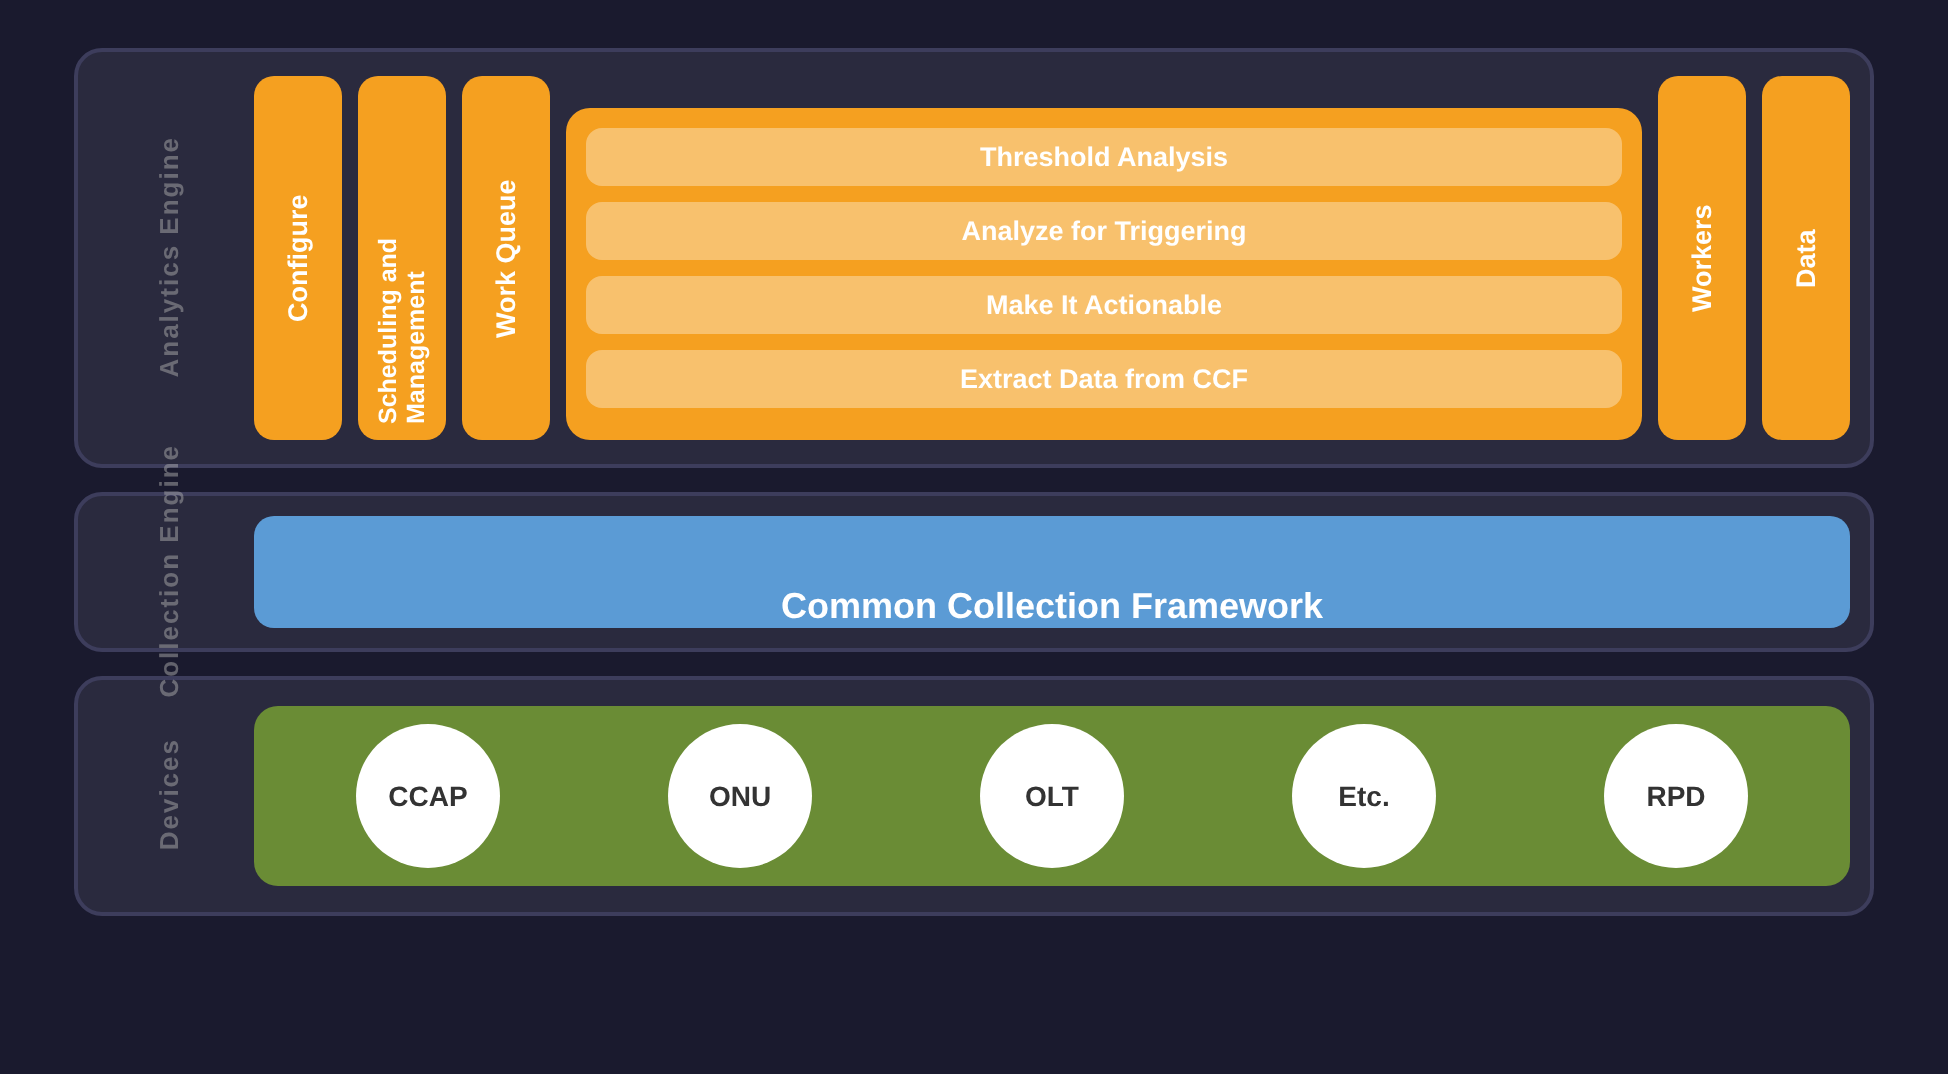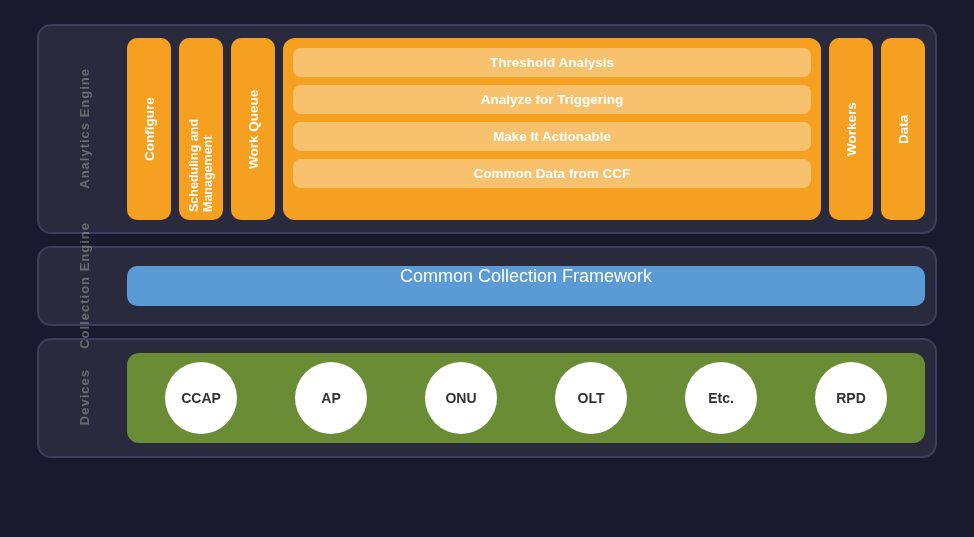--- a/index.html
+++ b/index.html
@@ -62,20 +62,21 @@
 
     
     .orange-box {
       background: #f5a020;
       border-radius: 12px;
       flex: 1;
       display: flex;
       flex-direction: column;
       padding: 10px;
       gap: 8px;
+      margin-top: 16px;
     }
 
     
     .inner-row {
       background: #ffd080;
       border-radius: 8px;
       color: white;
       font-size: 13.5px;
       font-weight: bold;
       text-align: center;
@@ -85,26 +86,26 @@
       justify-content: center;
     }
     .inner-row-light {
       background: rgba(255,255,255,0.35);
     }
     .blue-bar {
       background: #5b9bd5;
       border-radius: 10px;
       flex: 1;
       display: flex;
-      align-items: flex-start;
+      align-items: flex-end;
       justify-content: center;
       color: white;
       font-size: 18px;
-      font-weight: normal;
-      height: 40px;
+      font-weight: bold;
+      height: 56px;
     }
     .green-box {
       background: #6a8c35;
       border-radius: 12px;
       flex: 1;
       display: flex;
       flex-direction: row;
       align-items: center;
       justify-content: space-around;
       padding: 14px 20px;
@@ -171,21 +172,21 @@
         <div class="inner-row inner-row-light">
           <span>Threshold Analysis</span>
         </div>
         <div class="inner-row inner-row-light">
           <span>Analyze for Triggering</span>
         </div>
         <div class="inner-row inner-row-light">
           <span>Make It Actionable</span>
         </div>
         <div class="inner-row inner-row-light">
-          <span>Common Data from CCF</span>
+          <span>Extract Data from CCF</span>
         </div>
       </div>
 
       <div class="orange-pill orange-pill-vertical" style="width:44px; flex-shrink:0;">
         <span>Workers</span>
       </div>
 
       <div class="orange-pill orange-pill-vertical" style="width:44px; flex-shrink:0;">
         <span>Data</span>
       </div>
@@ -206,23 +207,20 @@
 
       <div class="row-left-label" style="width:70px;">
         <span class="left-label-text" style="font-size:13px; opacity:0.5; color:#aaa; letter-spacing:1px;">Devices</span>
       </div>
 
       <div class="green-box">
         <div class="circle-item">
           <span>CCAP</span>
         </div>
         <div class="circle-item">
-          <span>AP</span>
-        </div>
-        <div class="circle-item">
           <span>ONU</span>
         </div>
         <div class="circle-item">
           <span>OLT</span>
         </div>
         <div class="circle-item">
           <span>Etc.</span>
         </div>
         <div class="circle-item">
           <span>RPD</span>

